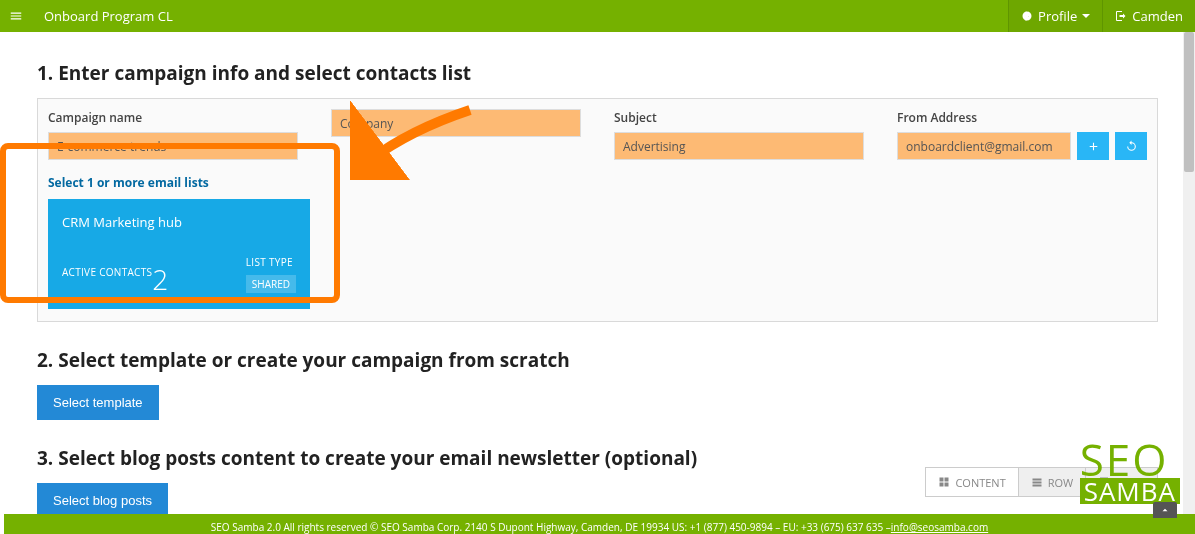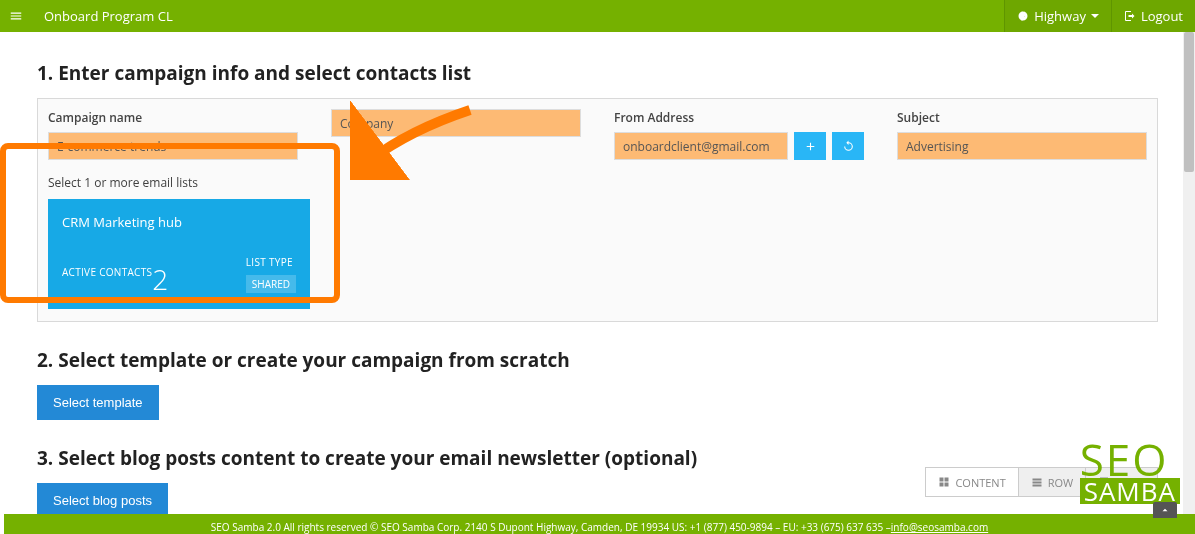--- a/index.html
+++ b/index.html
@@ -17,21 +17,21 @@
 .section-h.first{margin-top:28px}
 .form-box{border:1px solid #d9d9d9;background:#fafafa;padding:10px 10px 12px 10px;position:relative}
 .form-row{display:flex;gap:33px}
 .form-col{flex:1;display:flex;flex-direction:column}
 .form-col label{font-weight:600;font-size:12px;color:#444;margin-bottom:6px}
 .form-col input,.form-col select{height:28px;border:1px solid #ddd;background:#fdba74;padding:0 8px;font-size:12px;color:#555;font-family:inherit}
 .from-addr-wrap{display:flex;gap:6px;align-items:flex-start}
 .from-addr-wrap select{flex:1}
 .iconbtn{width:32px;height:28px;background:#29b6f6;border:none;display:flex;align-items:center;justify-content:center;cursor:pointer}
 .iconbtn svg{width:13px;height:13px;fill:#fff}
-.list-section-label{font-weight:400;font-size:12px;color:#404040;margin:14px 0 8px 0}
+.list-section-label{font-weight:700;font-size:12px;color:#0369a1;margin:14px 0 8px 0}
 .highlight-box{position:absolute;left:0;top:143px;width:340px;height:160px;border:6px solid #ff7a00;border-radius:8px;pointer-events:none;z-index:5}
 .email-list-card{width:262px;background:#17a9e6;color:#fff;padding:14px 14px 16px 14px;cursor:pointer;position:relative}
 .card-title{font-size:13px;margin-bottom:24px}
 .card-stats{display:flex;justify-content:space-between;align-items:flex-end}
 .card-stat-l{display:flex;flex-direction:row}
 .card-stat-label{font-size:10px;letter-spacing:.3px;margin-bottom:2px}
 .card-stat-value{font-size:28px;font-weight:300;line-height:1}
 .card-stat-r{display:flex;flex-direction:column;align-items:flex-start}
 .badge{background:rgba(255,255,255,.2);font-size:10px;padding:2px 6px;margin-top:4px}
 .arrow{position:absolute;left:350px;top:100px;z-index:6;pointer-events:none}
@@ -59,66 +59,66 @@
     <svg viewBox="0 0 24 24">
         <path fill="#fff" d="M3 6h18v2H3zm0 5h18v2H3zm0 5h18v2H3z"></path>
       </svg>
   </div>
   <div class="app-title">Onboard Program CL</div>
   <div class="topbar-right">
     <div class="topbar-item">
       <svg viewBox="0 0 24 24">
           <path fill="#fff" d="M12 8a4 4 0 100 8 4 4 0 000-8zm9 4a9 9 0 11-18 0 9 9 0 0118 0zM12 2l1 2 2-1 .5 2.2 2.2.5-1 2 2 1-2 1 1 2-2.2.5L14 21l-2-1-1 2-1-2-2 1-.5-2.2L5.3 18l1-2-2-1 2-1-1-2 2.2-.5L8 3l2 1z"></path>
         </svg>
-      <span>Highway</span>
+      <span>Profile</span>
       <span class="caret"></span>
     </div>
     <div class="topbar-item">
       <svg viewBox="0 0 24 24">
           <path fill="#fff" d="M16 17l5-5-5-5v3H9v4h7v3zM14 2H4a2 2 0 00-2 2v16a2 2 0 002 2h10v-2H4V4h10V2z"></path>
         </svg>
-      <span>Logout</span>
+      <span>Camden</span>
     </div>
   </div>
 </div>
 
 <div class="page">
 
   <h2 class="section-h first">1. Enter campaign info and select contacts list</h2>
 
   <div class="form-box">
     <div class="form-row">
       <div class="form-col">
         <label>Campaign name</label>
         <input type="text" value="E-commerce trends" style="">
       </div>
       <div class="form-col">
         <input type="text" value="Company" style="">
       </div>
       <div class="form-col">
+        <label>Subject</label>
+        <input type="text" value="Advertising" style="">
+      </div>
+      <div class="form-col">
         <label>From Address</label>
         <div class="from-addr-wrap">
           <select>
             <option>onboardclient@gmail.com</option>
           </select>
           <button class="iconbtn">
             <svg viewBox="0 0 24 24">
                 <path d="M11 5h2v6h6v2h-6v6h-2v-6H5v-2h6z"></path>
               </svg>
           </button>
           <button class="iconbtn">
             <svg viewBox="0 0 24 24">
                 <path d="M12 4V1L8 5l4 4V6a6 6 0 11-6 6H4a8 8 0 108-8z"></path>
               </svg>
           </button>
         </div>
-      </div>
-      <div class="form-col">
-        <label>Subject</label>
-        <input type="text" value="Advertising" style="">
       </div>
     </div>
 
     <div class="list-section-label">Select 1 or more email lists</div>
 
     <div class="email-list-card">
       <div class="card-title">CRM Marketing hub</div>
       <div class="card-stats">
         <div class="card-stat-l">
           <div class="card-stat-label">ACTIVE CONTACTS</div>

